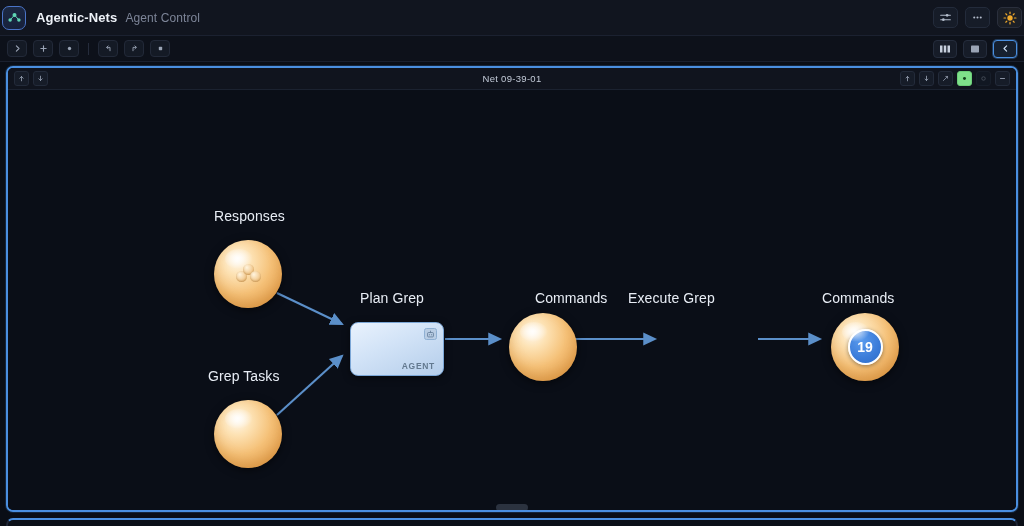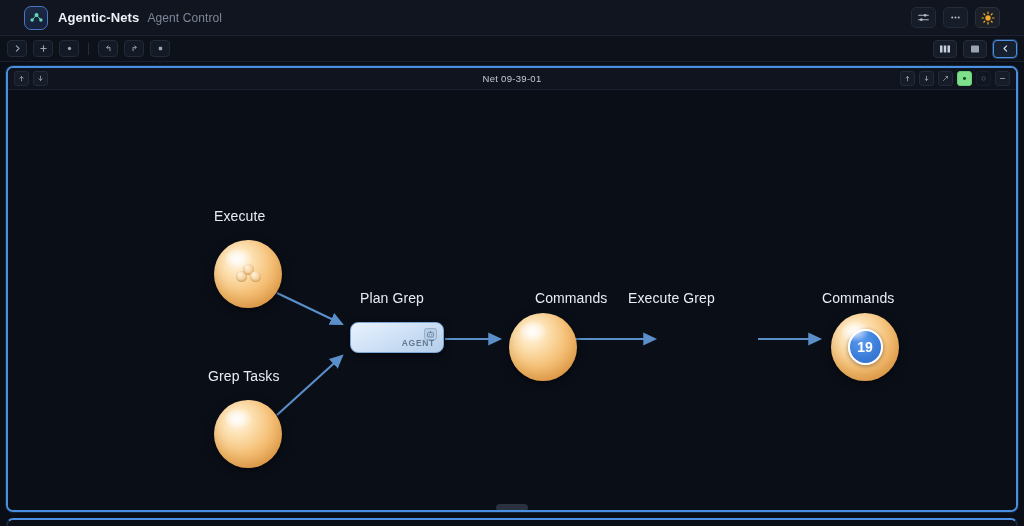--- a/index.html
+++ b/index.html
@@ -13,21 +13,21 @@
     -webkit-font-smoothing: antialiased;
   }
 
   
   .app-header {
     height: 36px;
     background: #11151f;
     border-bottom: 1px solid #1b2130;
     display: flex;
     align-items: center;
-    padding: 0 24px;
+    padding: 0 2px;
     position: relative;
   }
   .logo-box {
     width: 24px; height: 24px;
     border-radius: 7px;
     background: linear-gradient(160deg, #1d2a44, #16203a);
     border: 1px solid #4a74c8;
     display: flex; align-items: center; justify-content: center;
     flex: none;
   }
@@ -205,21 +205,21 @@
     border-radius: 50%;
     background: radial-gradient(circle at 38% 32%, #5a9bee, #3a7bd8 60%, #2f6cc4);
     border: 2.5px solid #ffffff;
     display: flex; align-items: center; justify-content: center;
     font-size: 14px; font-weight: bold; color: #fff;
     box-shadow: 0 1px 4px rgba(0,0,0,.4);
   }
 
   .transition {
     position: absolute;
-    width: 94px; height: 31px;
+    width: 94px; height: 54px;
     border-radius: 8px;
     background: linear-gradient(155deg, #e9f2fd 0%, #d2e3f7 42%, #b4cdea 100%);
     border: 1.5px solid #7ba6d6;
     box-shadow: 0 2px 7px rgba(0,0,0,.5);
   }
   .trans-icon {
     position: absolute;
     right: 6px; top: 5px;
     width: 13px; height: 12px;
     border-radius: 2.5px;
@@ -475,21 +475,21 @@
       </defs>
       <g stroke="#5b8fc9" stroke-width="2.1" fill="none" marker-end="url(#arw)">
         <line x1="269" y1="203" x2="334" y2="234"></line>
         <line x1="269" y1="325" x2="334" y2="266"></line>
         <line x1="437" y1="249" x2="492" y2="249"></line>
         <line x1="564" y1="249" x2="647" y2="249"></line>
         <line x1="750" y1="249" x2="812" y2="249"></line>
       </g>
     </svg>
 
-    <div class="node-label" style="left:206px; top:118px;">Execute</div>
+    <div class="node-label" style="left:206px; top:118px;">Responses</div>
     <div class="place" style="left:206px; top:150px;">
       <div class="tokens">
         <div class="tok a"></div>
         <div class="tok b"></div>
         <div class="tok c"></div>
       </div>
     </div>
 
     <div class="node-label" style="left:200px; top:278px;">Grep Tasks</div>
     <div class="place" style="left:206px; top:310px;"></div>

